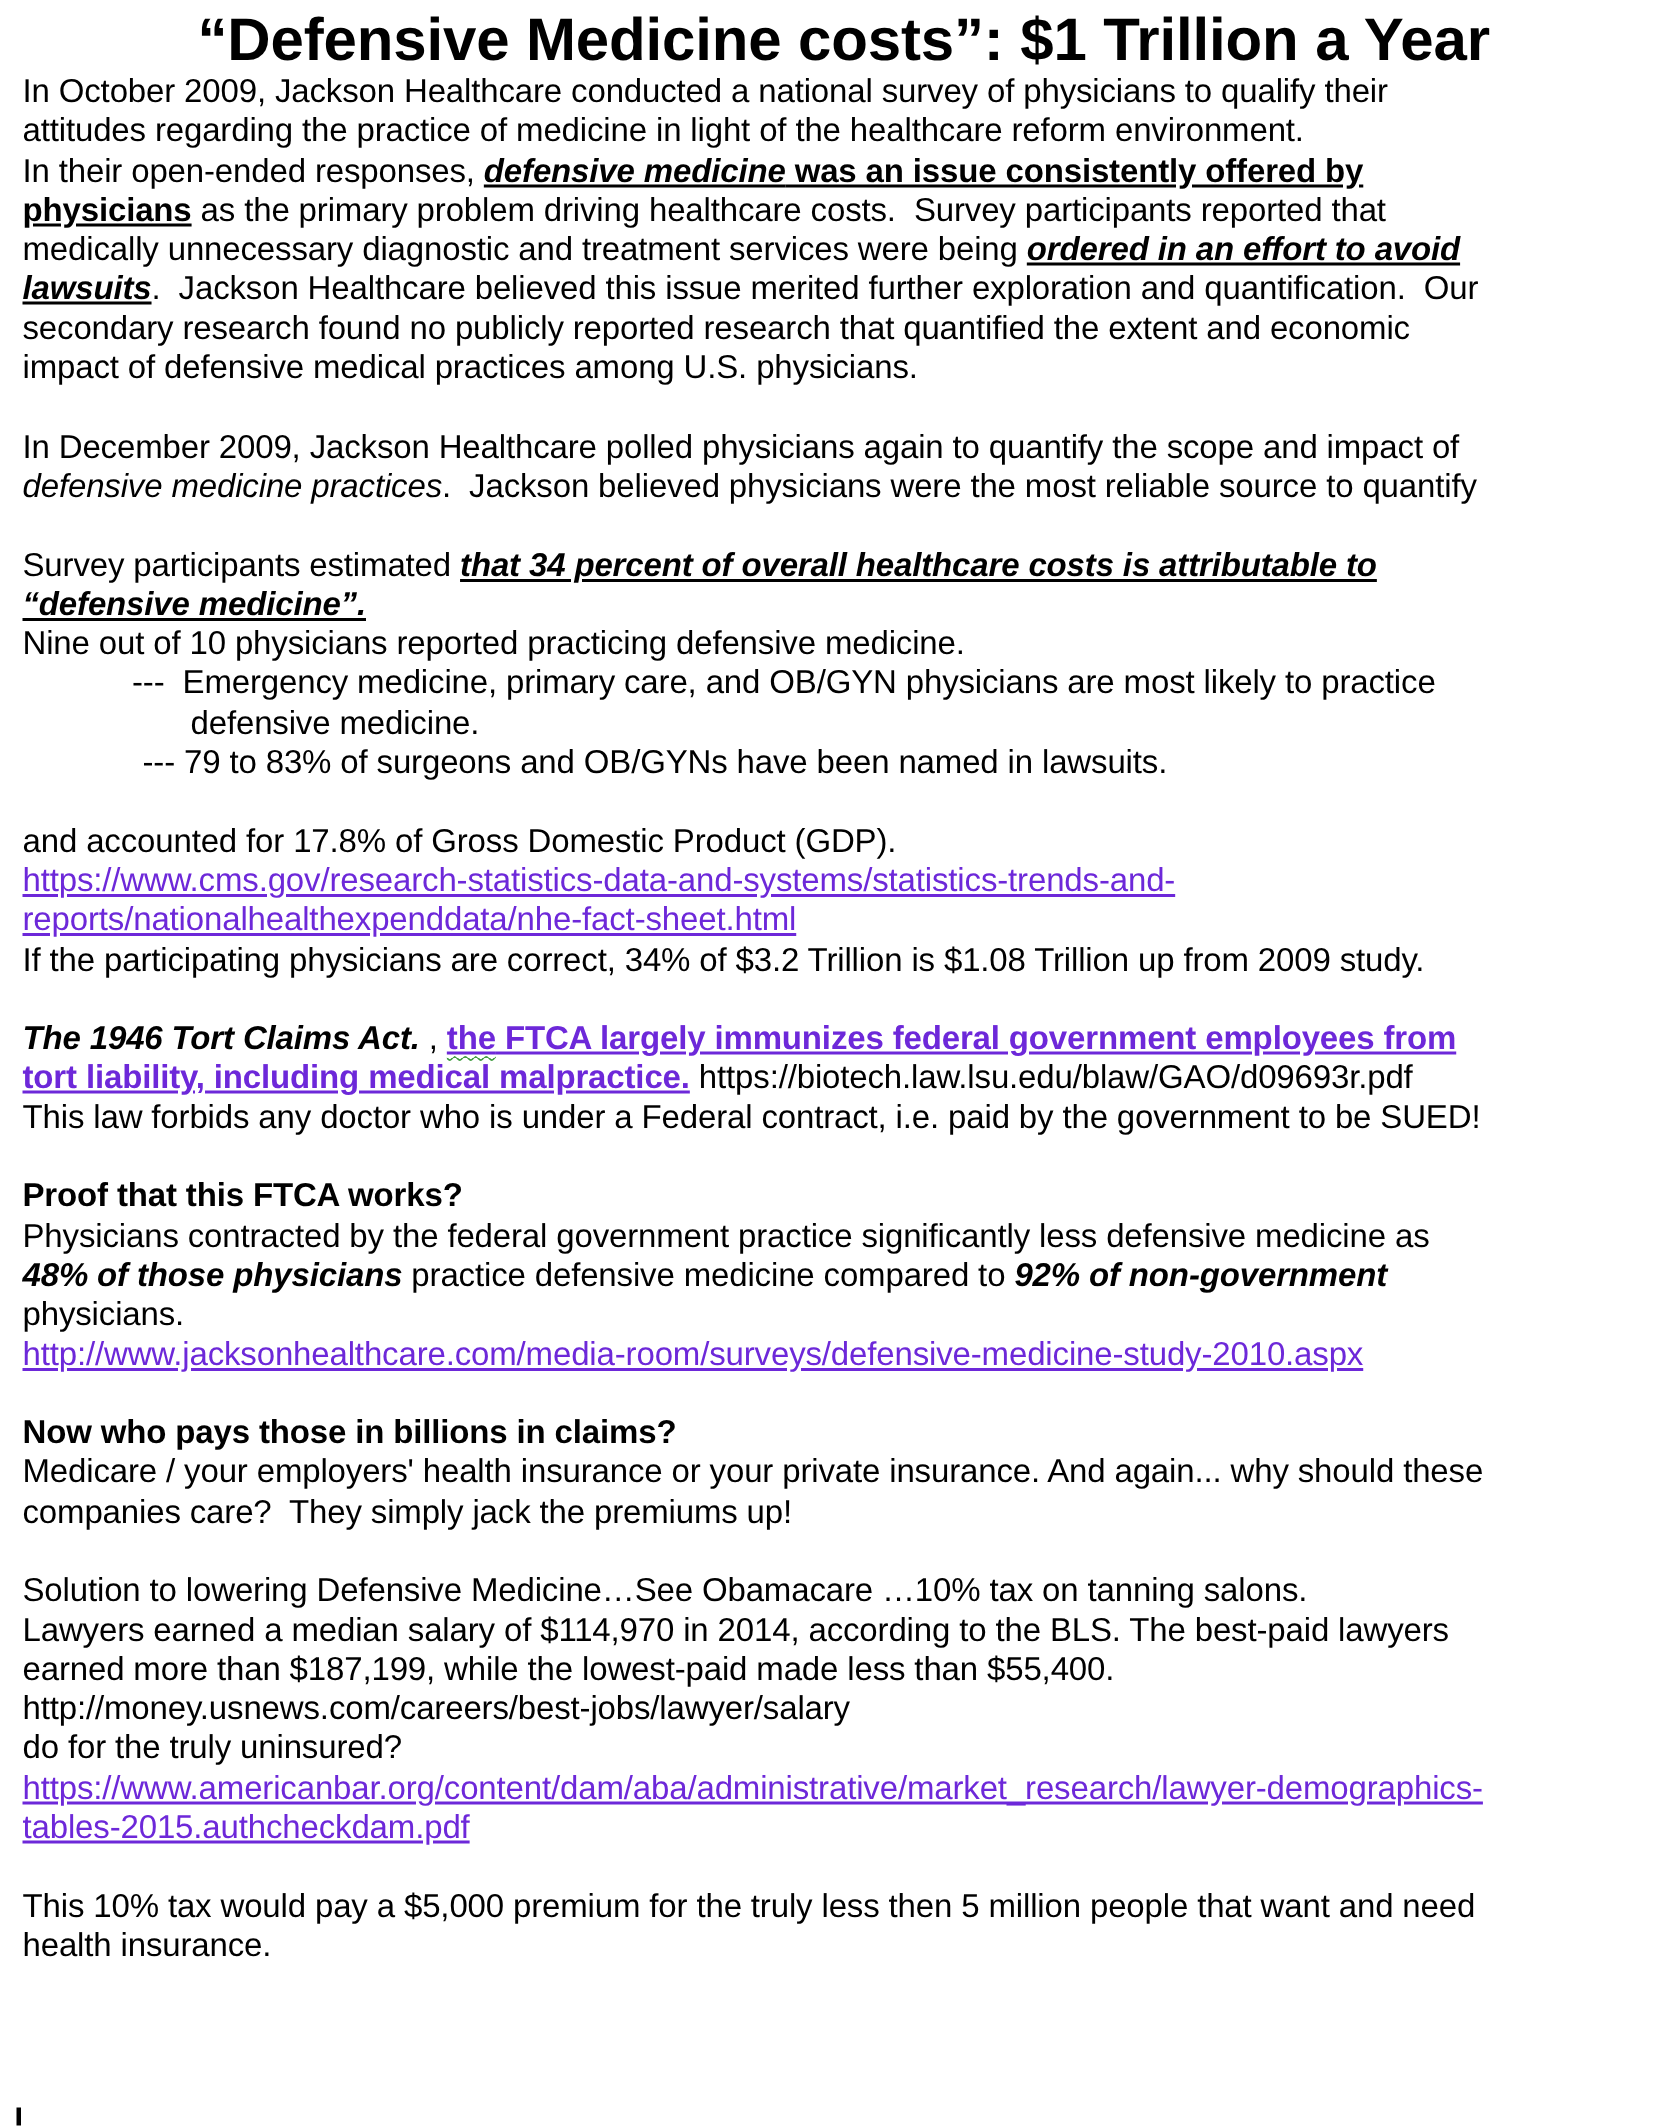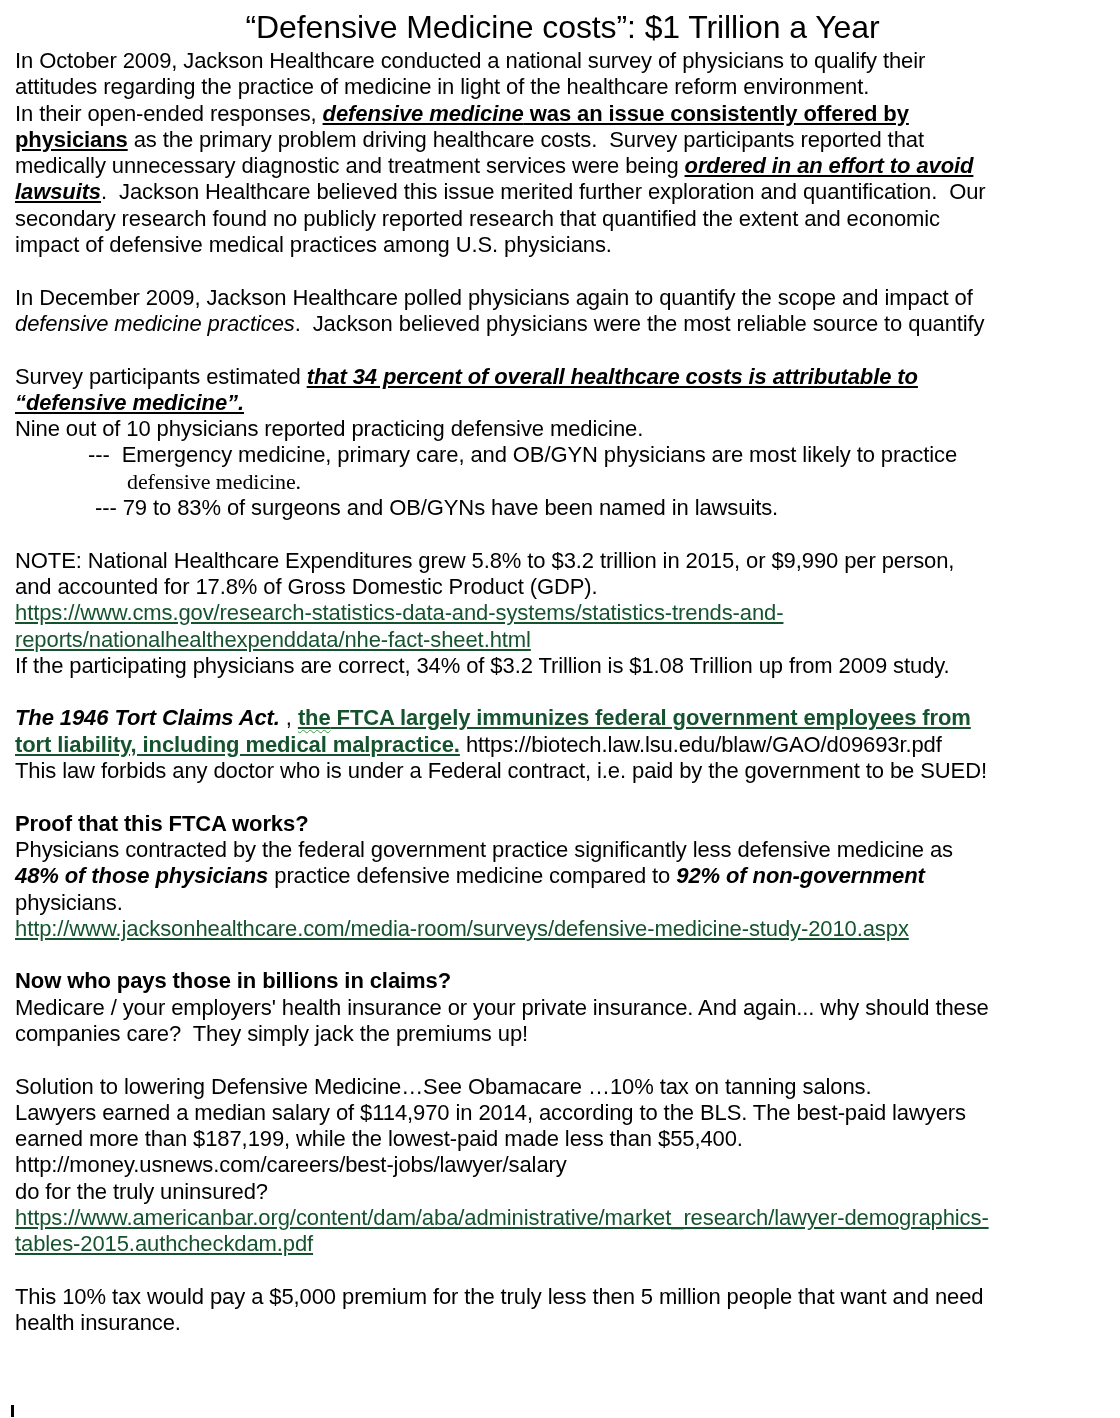--- a/index.html
+++ b/index.html
@@ -15,36 +15,36 @@
   }
   .doc {
     padding: 6px 10px 0 15px;
     font-family: "Liberation Sans", "DejaVu Sans", sans-serif;
     font-size: 22px;
     line-height: 26.3px;
     color: #000000;
     letter-spacing: -0.1px;
   }
   .title {
-    font-size: 32px;
-    font-weight: normal;
+    font-size: 40px;
+    font-weight: bold;
     text-align: center;
     line-height: 42px;
     white-space: pre;
   }
   .para { margin-top: 0; }
   .para + .para { margin-top: 26.3px; }
   .line {
     white-space: pre;
     height: 26.3px;
   }
   .b { font-weight: bold; }
   .i { font-style: italic; }
   .u { text-decoration: underline; }
-  .L { color: #14532d; }
+  .L { color: #6d28d9; }
   .g {
     text-decoration-line: underline;
     text-decoration-style: wavy;
     text-decoration-color: #3c9a3c;
     text-decoration-thickness: 1px;
     text-underline-offset: 4px;
     text-align: right;
   }
   .caret {
     position: absolute;
@@ -73,25 +73,24 @@
       </div>
       <div class="para">
         <div class="line"><span>In December 2009, Jackson Healthcare polled physicians again to quantify the scope and impact of</span></div>
         <div class="line"><span class="i">defensive medicine practices</span><span>.  Jackson believed physicians were the most reliable source to quantify</span></div>
       </div>
       <div class="para">
         <div class="line"><span>Survey participants estimated </span><span class="b i u">that 34 percent of overall healthcare costs is attributable to</span></div>
         <div class="line"><span class="b i u">“defensive medicine”.</span></div>
         <div class="line"><span>Nine out of 10 physicians reported practicing defensive medicine.</span></div>
         <div class="line" style="padding-left: 73px;"><span>---  Emergency medicine, primary care, and OB/GYN physicians are most likely to practice</span></div>
-        <div class="line" style="padding-left: 112px; font-family: Liberation Serif, serif;"><span>defensive medicine.</span></div>
+        <div class="line" style="padding-left: 112px;"><span>defensive medicine.</span></div>
         <div class="line" style="padding-left: 80px;"><span>--- 79 to 83% of surgeons and OB/GYNs have been named in lawsuits.</span></div>
       </div>
       <div class="para">
-        <div class="line"><span>NOTE: National Healthcare Expenditures grew 5.8% to $3.2 trillion in 2015, or $9,990 per person,</span></div>
         <div class="line"><span>and accounted for 17.8% of Gross Domestic Product (GDP).</span></div>
         <div class="line"><span class="u L">https://www.cms.gov/research-statistics-data-and-systems/statistics-trends-and-</span></div>
         <div class="line"><span class="u L">reports/nationalhealthexpenddata/nhe-fact-sheet.html</span></div>
         <div class="line"><span>If the participating physicians are correct, 34% of $3.2 Trillion is $1.08 Trillion up from 2009 study.</span></div>
       </div>
       <div class="para">
         <div class="line"><span class="b i">The 1946 Tort Claims Act.</span><span> , </span><span class="b u L"><span class="g">the</span></span><span class="b u L"> FTCA largely immunizes federal government employees from</span></div>
         <div class="line"><span class="b u L">tort liability, including medical malpractice.</span><span> https://biotech.law.lsu.edu/blaw/GAO/d09693r.pdf</span></div>
         <div class="line"><span>This law forbids any doctor who is under a Federal contract, i.e. paid by the government to be SUED!</span></div>
       </div>

